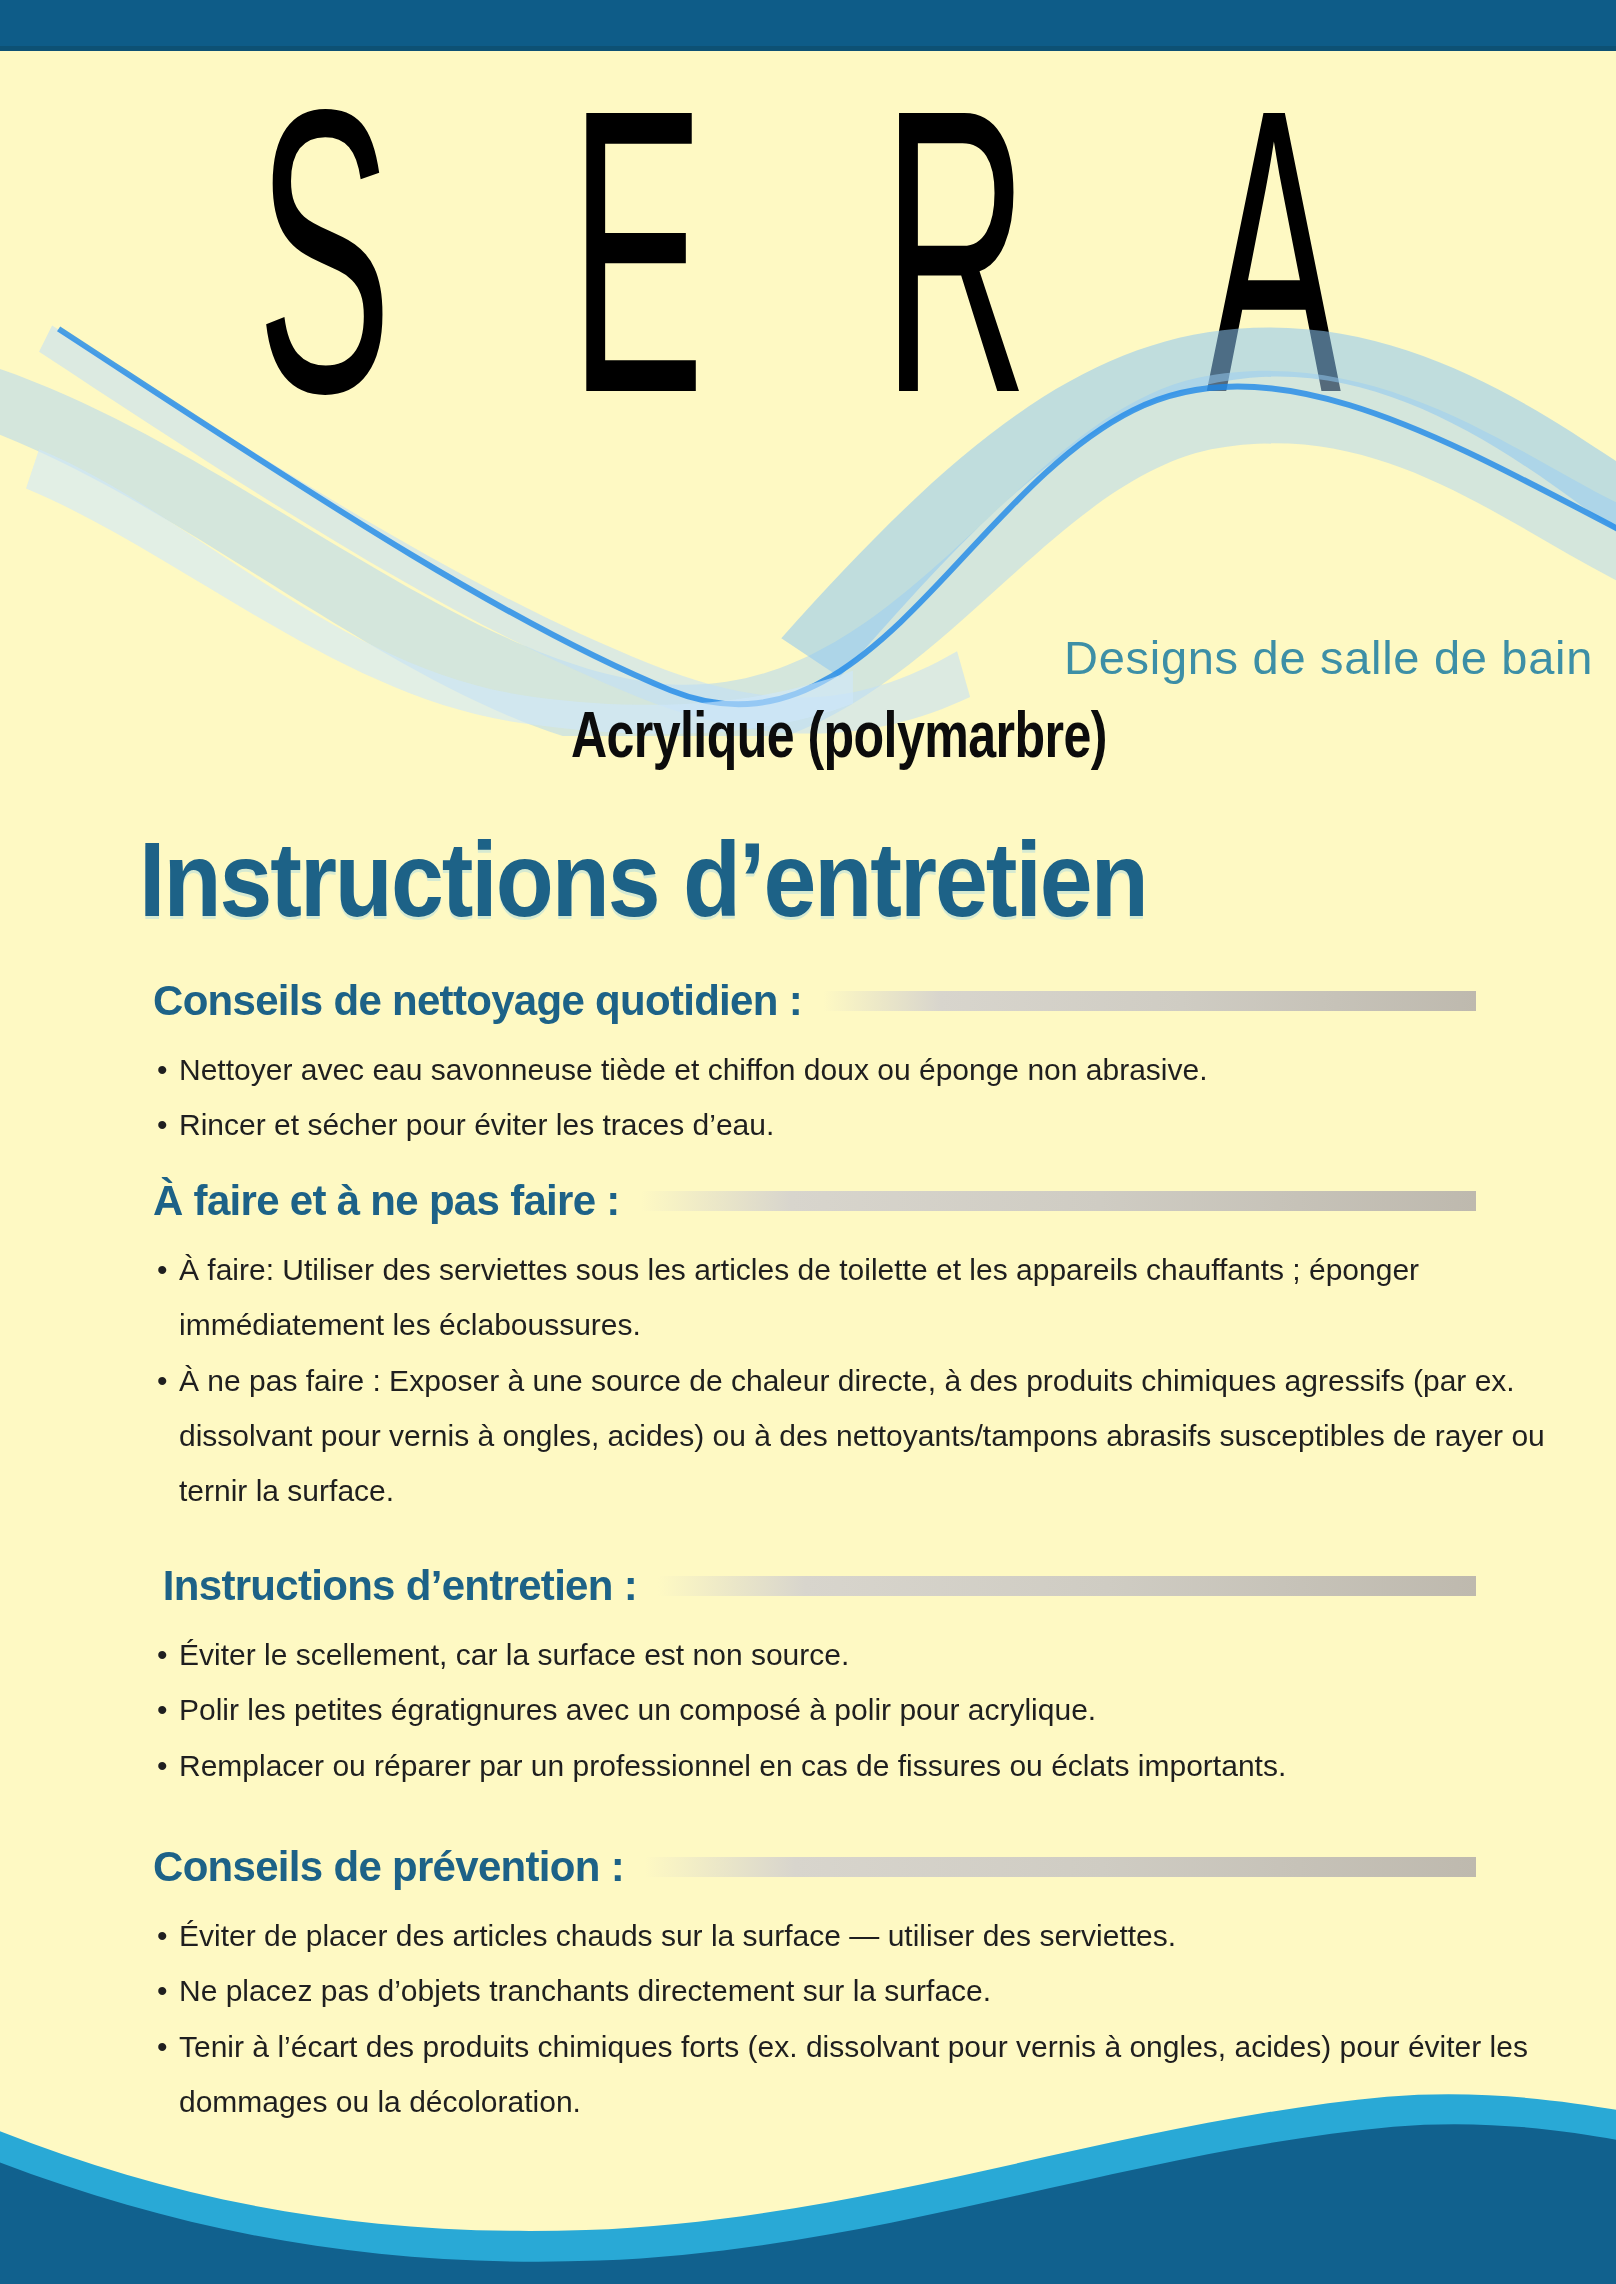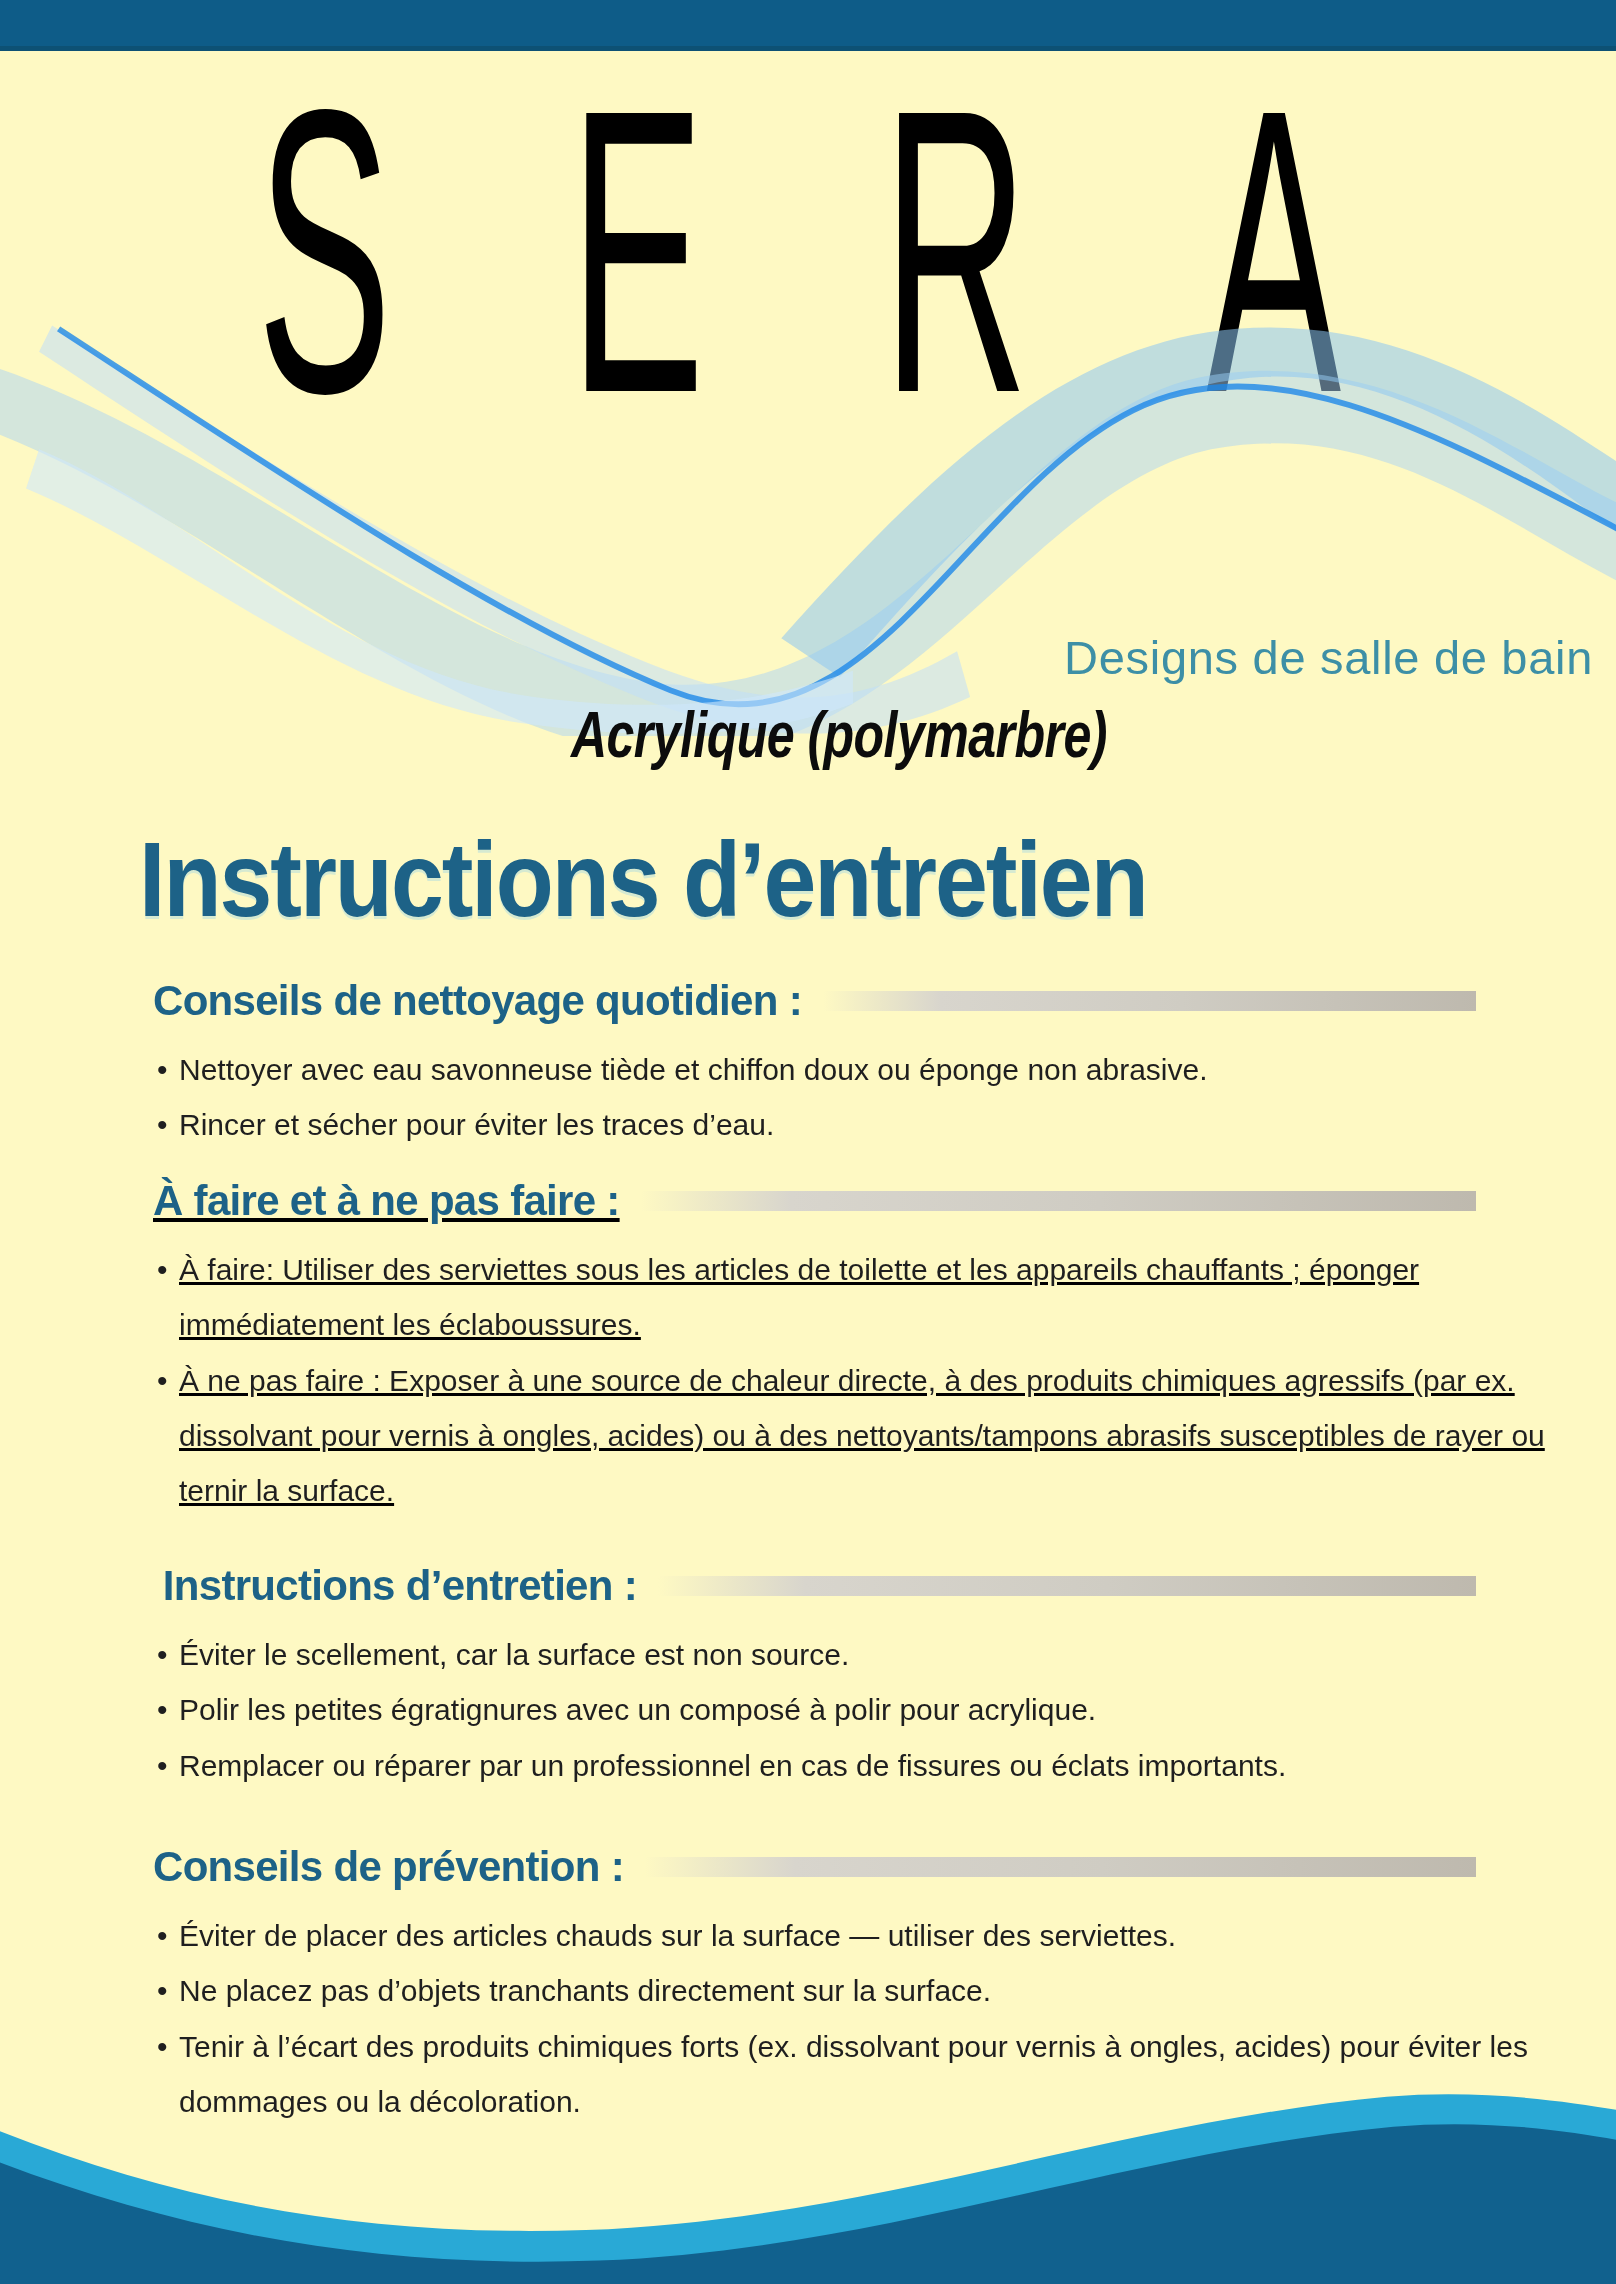--- a/index.html
+++ b/index.html
@@ -23,37 +23,37 @@
   }
 
   
   .header-wave{position:absolute;top:280px;left:0;width:1616px;height:456px;}
 
   .tagline{
     position:absolute;top:630px;right:23px;
     font-size:47px;color:#3d8fa6;letter-spacing:0.7px;white-space:nowrap;
   }
 
-  .material{position:absolute;top:698px;left:0;width:100%;text-align:center;font-style:italic;}
+  .material{position:absolute;top:698px;left:0;width:100%;text-align:center;}
   .material span{
     display:inline-block;font-size:59px;font-weight:700;color:#0c0c0c;
     transform:scale(0.85,1.1) translateX(36px);transform-origin:center top;
     letter-spacing:-0.7px;white-space:nowrap;
   }
 
   .page-title{
     position:absolute;top:819px;left:139px;
     font-size:95px;font-weight:700;color:#1d6287;letter-spacing:-2px;
     transform:scale(1.0,1.12);transform-origin:top left;white-space:nowrap;
     text-shadow:0 2px 0 rgba(140,205,235,0.35);
   }
 
   
   .section{position:absolute;left:153px;width:1432px;}
-  .s1{top:977px;} .s2{top:1177px;text-decoration:underline;} .s3{top:1548px;margin-top:14px;} .s4{top:1843px;}
+  .s1{top:977px;} .s2{top:1177px;} .s3{top:1548px;margin-top:14px;} .s4{top:1843px;}
   .s3 .hrow{padding-left:9.8px;}
   .hrow{display:flex;align-items:center;}
   .shead{
     font-size:42px;font-weight:700;color:#1d6287;letter-spacing:-0.7px;
     white-space:nowrap;line-height:1.15;text-align:center;
   }
   .hrule{
     flex:1;height:19.5px;margin-left:21px;margin-right:109px;align-self:center;
     background:linear-gradient(to right,
       rgba(214,211,203,0) 0%, #d8d5cd 18%, #cfccc3 55%, #beb9ae 100%);

